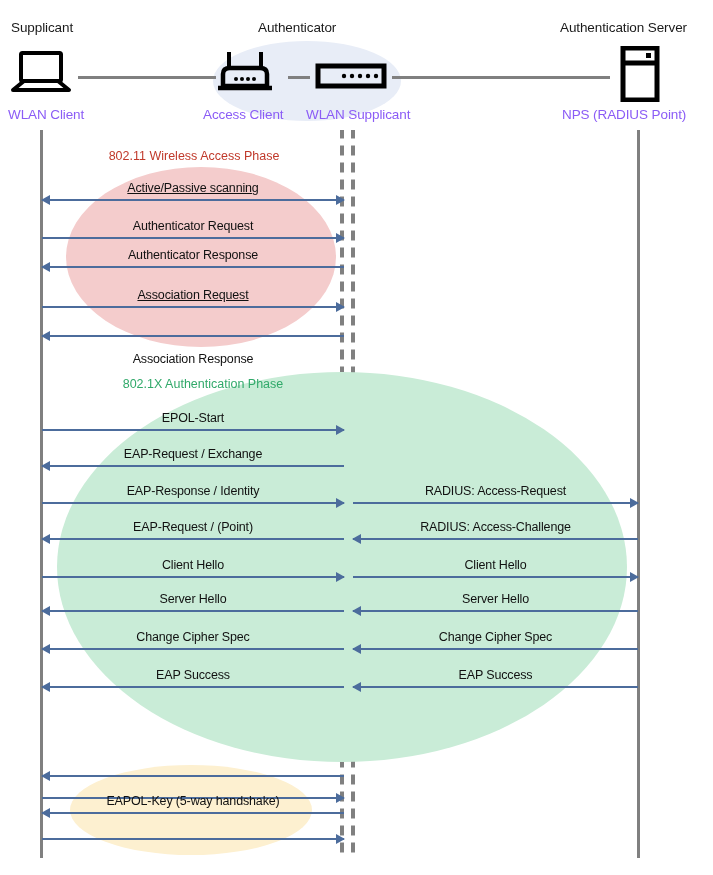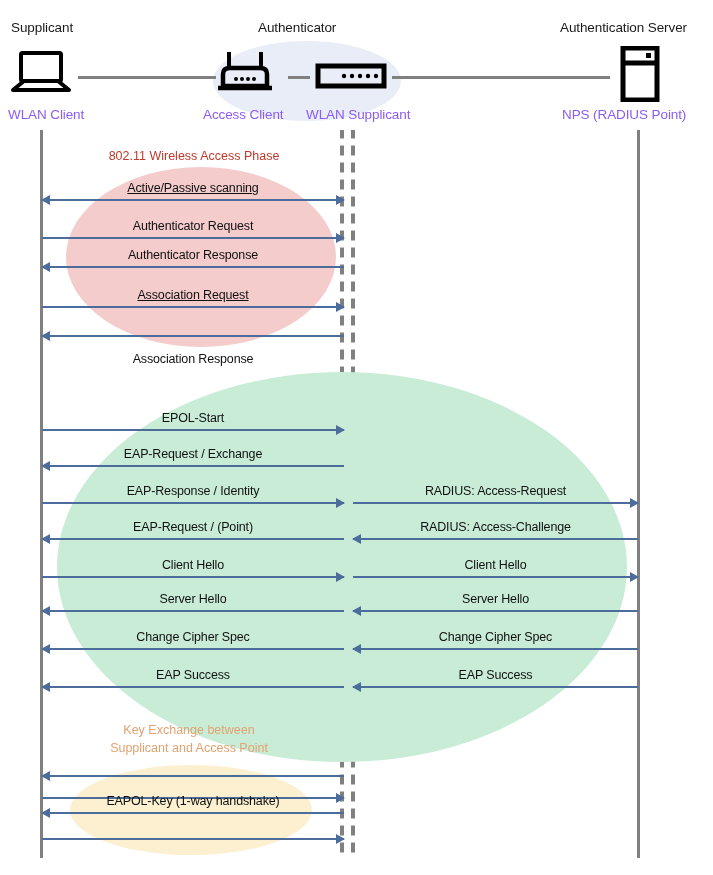--- a/index.html
+++ b/index.html
@@ -180,22 +180,21 @@
   <div class="lifeline" style="left:40px; top:130px; height:728px;"></div>
   <div class="lifeline-dash" style="left:340px; top:130px; height:728px;"></div>
   <div class="lifeline-dash" style="left:351px; top:130px; height:728px;"></div>
   <div class="lifeline" style="left:637px; top:130px; height:728px;"></div>
 
   <div class="phase-ellipse" style="left:66px; top:167px; width:270px; height:180px; background:#f4cccc;"></div>
   <div class="phase-ellipse" style="left:57px; top:372px; width:570px; height:390px; background:#c9ecd7;"></div>
   <div class="phase-ellipse" style="left:70px; top:765px; width:242px; height:90px; background:#fdf0d0;"></div>
 
   <div class="phase-caption" style="left:88px; top:147px; width:212px; color:#c0392b;">802.11 Wireless Access Phase</div>
-  <div class="phase-caption" style="left:89px; top:721px; width:200px; color:#e0a371;">Key Exchange between
-Supplicant and Access Point</div>
+  <div class="phase-caption" style="left:101px; top:375px; width:204px; color:#31a96a;">802.1X Authentication Phase</div>
 
   <div id="left-messages">
       <div class="arrow both" style="left: 42px; top: 199px; width: 302px;"></div>
       <div class="msg-label" style="left: 42px; width: 302px; top: 181px; text-decoration: underline;">Active/Passive scanning</div>
       <div class="arrow right" style="left: 42px; top: 237px; width: 302px;"></div>
       <div class="msg-label" style="left: 42px; width: 302px; top: 219px;">Authenticator Request</div>
       <div class="arrow left" style="left: 42px; top: 266px; width: 302px;"></div>
       <div class="msg-label" style="left: 42px; width: 302px; top: 248px;">Authenticator Response</div>
       <div class="arrow right" style="left: 42px; top: 306px; width: 302px;"></div>
       <div class="msg-label" style="left: 42px; width: 302px; top: 288px; text-decoration: underline;">Association Request</div>
@@ -213,21 +212,21 @@
       <div class="msg-label" style="left: 42px; width: 302px; top: 558px;">Client Hello</div>
       <div class="arrow left" style="left: 42px; top: 610px; width: 302px;"></div>
       <div class="msg-label" style="left: 42px; width: 302px; top: 592px;">Server Hello</div>
       <div class="arrow left" style="left: 42px; top: 648px; width: 302px;"></div>
       <div class="msg-label" style="left: 42px; width: 302px; top: 630px;">Change Cipher Spec</div>
       <div class="arrow left" style="left: 42px; top: 686px; width: 302px;"></div>
       <div class="msg-label" style="left: 42px; width: 302px; top: 668px;">EAP Success</div>
       <div class="arrow left" style="left: 42px; top: 775px; width: 302px;"></div>
       <div class="arrow right" style="left: 42px; top: 797px; width: 302px;"></div>
       <div class="arrow left" style="left: 42px; top: 812px; width: 302px;"></div>
-      <div class="msg-label" style="left: 42px; width: 302px; top: 794px;">EAPOL-Key (1-way handshake)</div>
+      <div class="msg-label" style="left: 42px; width: 302px; top: 794px;">EAPOL-Key (5-way handshake)</div>
       <div class="arrow right" style="left: 42px; top: 838px; width: 302px;"></div>
     </div>
 
   <div id="right-messages">
       <div class="arrow right" style="left: 353px; top: 502px; width: 285px;"></div>
       <div class="msg-label" style="left: 353px; width: 285px; top: 484px;">RADIUS: Access-Request</div>
       <div class="arrow left" style="left: 353px; top: 538px; width: 285px;"></div>
       <div class="msg-label" style="left: 353px; width: 285px; top: 520px;">RADIUS: Access-Challenge</div>
       <div class="arrow right" style="left: 353px; top: 576px; width: 285px;"></div>
       <div class="msg-label" style="left: 353px; width: 285px; top: 558px;">Client Hello</div>

